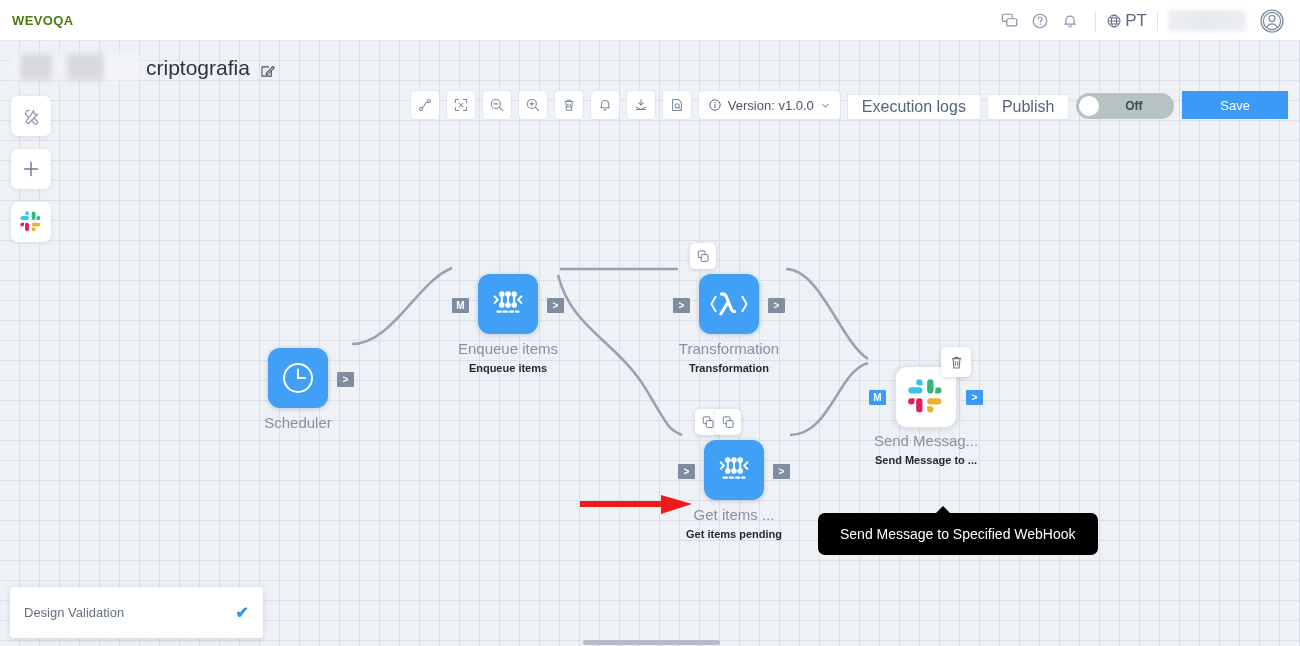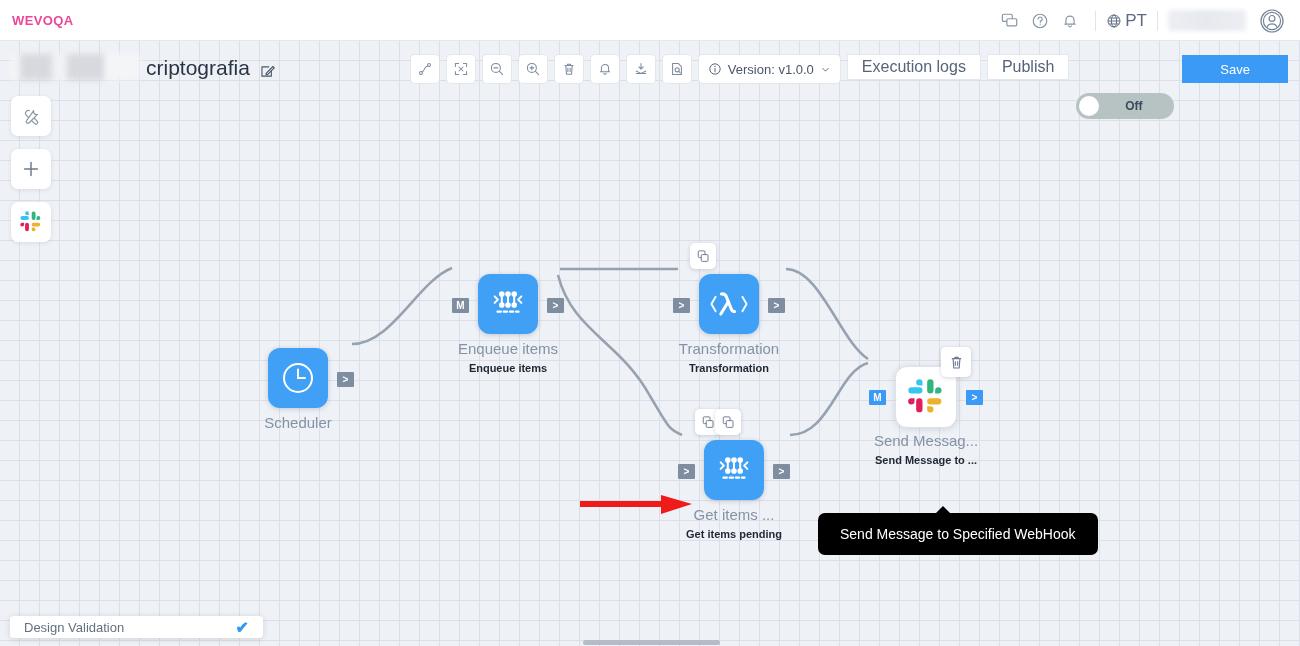--- a/index.html
+++ b/index.html
@@ -20,21 +20,21 @@
     position: absolute; top: 0; left: 0;
     width: 1300px; height: 41px;
     background: #ffffff;
     border-bottom: 1px solid #e3e7ee;
     box-sizing: border-box;
   }
   .brand {
     position: absolute; left: 12px; top: 13px;
     font-size: 13px; font-weight: bold;
     letter-spacing: .4px;
-    color: #ec4899;
+    color: #4d7c0f;
   }
   .topright {
     position: absolute; right: 14px; top: 0;
     height: 41px;
     display: flex; align-items: center; gap: 0;
   }
   .ticon {
     width: 30px; height: 30px;
     display: flex; align-items: center; justify-content: center;
     color: #8793a6;
@@ -89,21 +89,21 @@
     margin-left: 6px;
   }
   .edit-icon {
     margin-left: 9px; color: #4b5568;
     display: flex; align-items: center;
   }
 
   
   .toolbar {
     position: absolute; right: 12px; top: 14px;
-    display: flex; align-items: flex-start; gap: 8px;
+    display: flex; align-items: flex-end; gap: 8px;
   }
   .tbtn {
     width: 28px; height: 28px;
     background: #fff; border-radius: 4px;
     display: flex; align-items: center; justify-content: center;
     color: #7e8b9e;
     box-shadow: 0 0 0 1px rgba(220,224,232,.55);
   }
   .version-box {
     height: 28px; padding: 0 9px;
@@ -216,21 +216,21 @@
     content: ""; position: absolute;
     top: -7px; left: 117px;
     border-left: 8px solid transparent;
     border-right: 8px solid transparent;
     border-bottom: 8px solid #000;
   }
 
   
   .validation {
     position: absolute; left: 10px; bottom: 8px;
-    width: 253px; height: 22px;
+    width: 253px; height: 51px;
     background: #fff; border-radius: 4px;
     box-shadow: 0 1px 6px rgba(50,60,80,.16);
     display: flex; align-items: center;
     padding: 0 14px; box-sizing: border-box;
     font-size: 13px; color: #65717f;
   }
   .validation .check {
     margin-left: auto; color: #2f96f2;
     font-size: 16px; font-weight: bold;
   }

